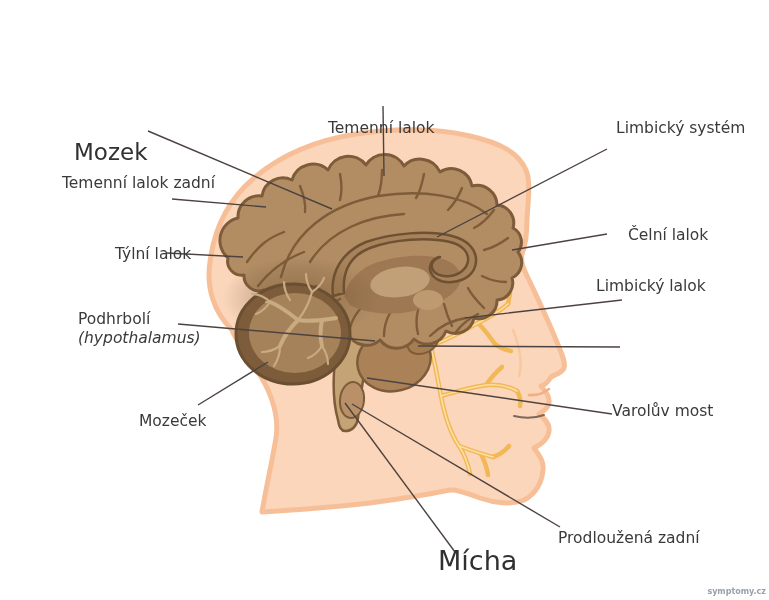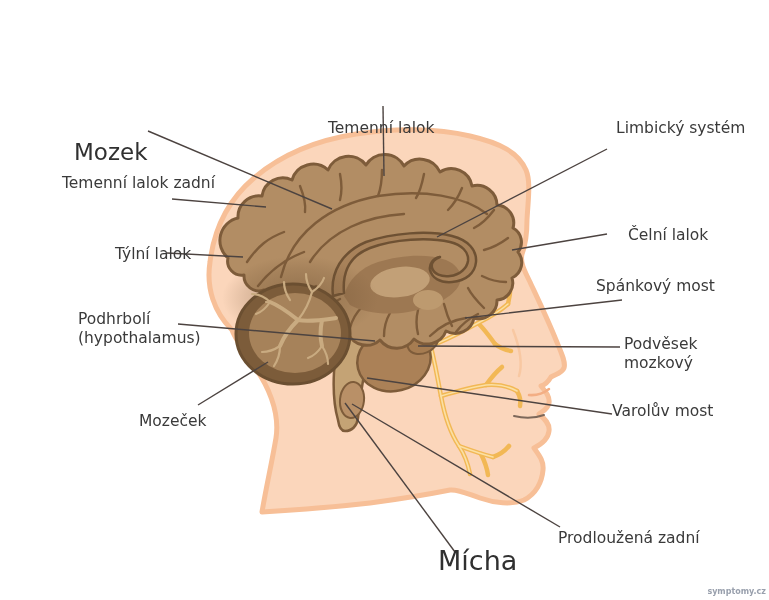--- a/index.html
+++ b/index.html
@@ -9,21 +9,21 @@
   }
   #stage svg{position:absolute;left:0;top:0;}
   .title{
     position:absolute;top:20px;left:0;width:100%;text-align:center;
     font-size:28px;color:#2e2e2e;letter-spacing:.2px;
   }
   .lbl{
     position:absolute;font-size:15.5px;color:#3a3a3a;white-space:nowrap;line-height:19px;
   }
   .lbl.big{font-size:23px;color:#303030;}
-  .lbl .sub{display:block;}
+  .lbl .sub{font-style:italic;display:block;}
   #lbl-mozek{left:74px;top:95px;margin-top:48px;}
   #lbl-temenni{left:328px;top:83px;margin-top:36px;}
   #lbl-limbicky{left:568px;top:119px;margin-left:48px;}
   #lbl-zadni{left:62px;top:174px;}
   #lbl-tylni{left:84px;top:245px;margin-left:31px;}
   #lbl-podhrboli{left:78px;top:310px;}
   #lbl-mozecek{left:139px;top:412px;}
   #lbl-celni{left:628px;top:226px;}
   #lbl-spankovy{left:596px;top:277px;}
   #lbl-podvesek{left:624px;top:335px;}
@@ -235,24 +235,20 @@
 <div class="lbl" id="lbl-temenni">Temenní lalok</div>
 <div class="lbl" id="lbl-limbicky">Limbický systém</div>
 <div class="lbl" id="lbl-zadni">Temenní lalok zadní</div>
 <div class="lbl" id="lbl-tylni">Týlní lalok</div>
 <div class="lbl" id="lbl-podhrboli">
   <span>Podhrbolí</span>
   <span class="sub">(hypothalamus)</span>
 </div>
 <div class="lbl" id="lbl-mozecek">Mozeček</div>
 <div class="lbl" id="lbl-celni">Čelní lalok</div>
-<div class="lbl" id="lbl-spankovy">Spánkový most</div>
-<div class="lbl" id="lbl-podvesek">
-  <span>Podvěsek</span><br>
-  <span>mozkový</span>
-</div>
+<div class="lbl" id="lbl-spankovy">Limbický lalok</div>
 <div class="lbl" id="lbl-varoluv">Varolův most</div>
 <div class="lbl" id="lbl-prodlouzena">Prodloužená zadní</div>
 <div class="lbl big" id="lbl-micha">Mícha</div>
 
 <div class="watermark">symptomy.cz</div>
 
 </div>
 
 </body></html>

